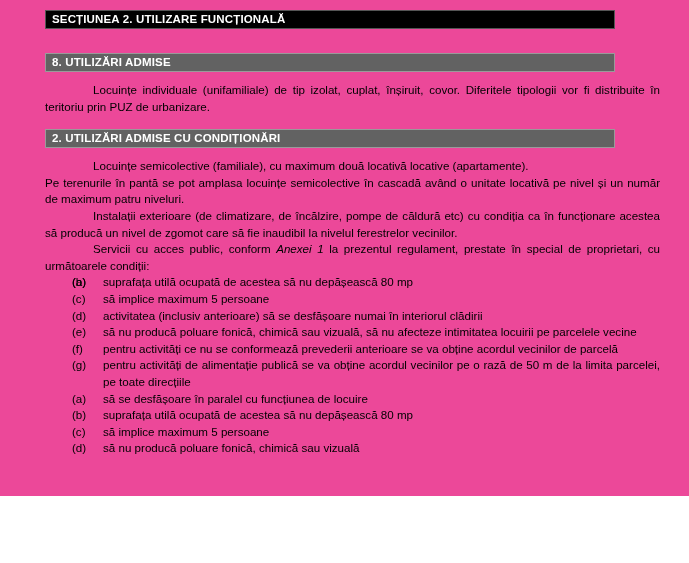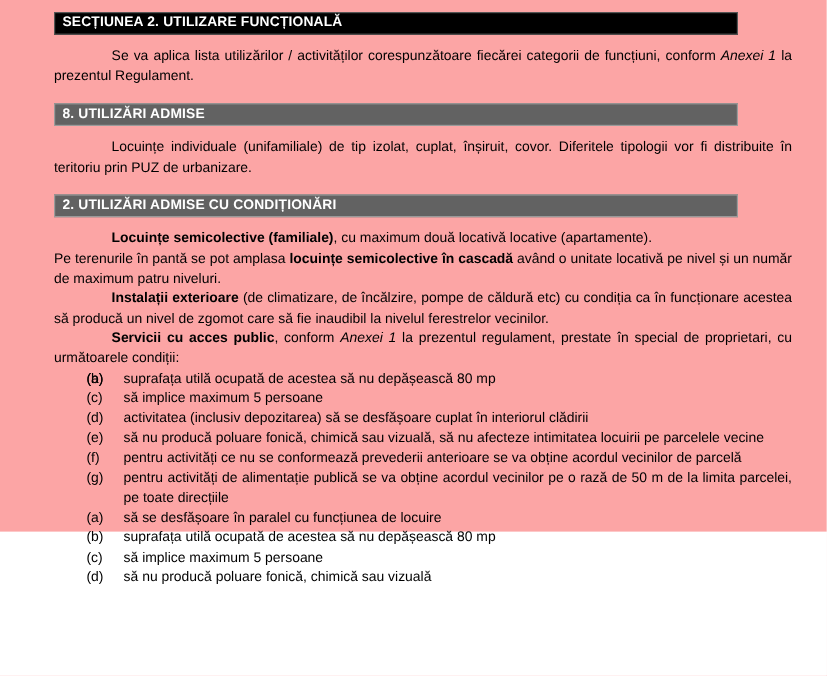--- a/index.html
+++ b/index.html
@@ -11,22 +11,22 @@
     width: 689px;
     height: 563px;
     overflow: hidden;
     font-family: "Liberation Sans", sans-serif;
     color: #000000;
     -webkit-font-smoothing: antialiased;
   }
   .page {
     position: relative;
     width: 689px;
-    height: 443px;
-    background: #fca5a5;
+    height: 496px;
+    background: #ec4899;
   }
   .content {
     position: absolute;
     left: 45px;
     top: 10px;
     width: 615px;
   }
 
   
   .bar {
@@ -52,21 +52,21 @@
   p.para {
     margin: 0;
     font-size: 11.6px;
     line-height: 16.6px;
     text-align: justify;
     text-justify: inter-word;
   }
   p.para.indent {
     text-indent: 48px;
   }
-  .b { font-weight: bold; }
+  .b { font-weight: normal; }
   .i { font-style: italic; }
   .gap-md { height: 10px; }
   .gap-lg { height: 14px; }
 
   
   ul.alpha {
     list-style: none;
     margin: 0;
     padding: 0 0 0 0;
     font-size: 11.6px;
@@ -91,21 +91,20 @@
 </head>
 <body>
 
 <div class="page">
   <div class="content">
 
     <div class="bar bar-black">SECȚIUNEA 2. UTILIZARE FUNCȚIONALĂ</div>
 
     <div class="gap-md"></div>
 
-    <p class="para indent"><span>Se va aplica lista utilizărilor / activităților corespunzătoare fiecărei categorii de funcțiuni, conform </span><span class="i">Anexei 1</span><span> la prezentul Regulament.</span></p>
 
     <div class="gap-lg"></div>
 
     <div class="bar bar-gray">8. UTILIZĂRI ADMISE</div>
 
     <div class="gap-md"></div>
 
     <p class="para indent">Locuințe individuale (unifamiliale) de tip izolat, cuplat, înșiruit, covor. Diferitele tipologii vor fi distribuite în teritoriu prin PUZ de urbanizare.</p>
 
     <div class="gap-lg"></div>
@@ -129,21 +128,21 @@
       <li>
         <span class="mark">(b)</span>
         <span>suprafața utilă ocupată de acestea să nu depășească 80 mp</span>
       </li>
       <li>
         <span class="mark">(c)</span>
         <span>să implice maximum 5 persoane</span>
       </li>
       <li>
         <span class="mark">(d)</span>
-        <span>activitatea (inclusiv depozitarea) să se desfășoare cuplat în interiorul clădirii</span>
+        <span>activitatea (inclusiv anterioare) să se desfășoare numai în interiorul clădirii</span>
       </li>
       <li>
         <span class="mark">(e)</span>
         <span>să nu producă poluare fonică, chimică sau vizuală, să nu afecteze intimitatea locuirii pe parcelele vecine</span>
       </li>
       <li>
         <span class="mark">(f)</span>
         <span>pentru activități ce nu se conformează prevederii anterioare se va obține acordul vecinilor de parcelă</span>
       </li>
       <li>

